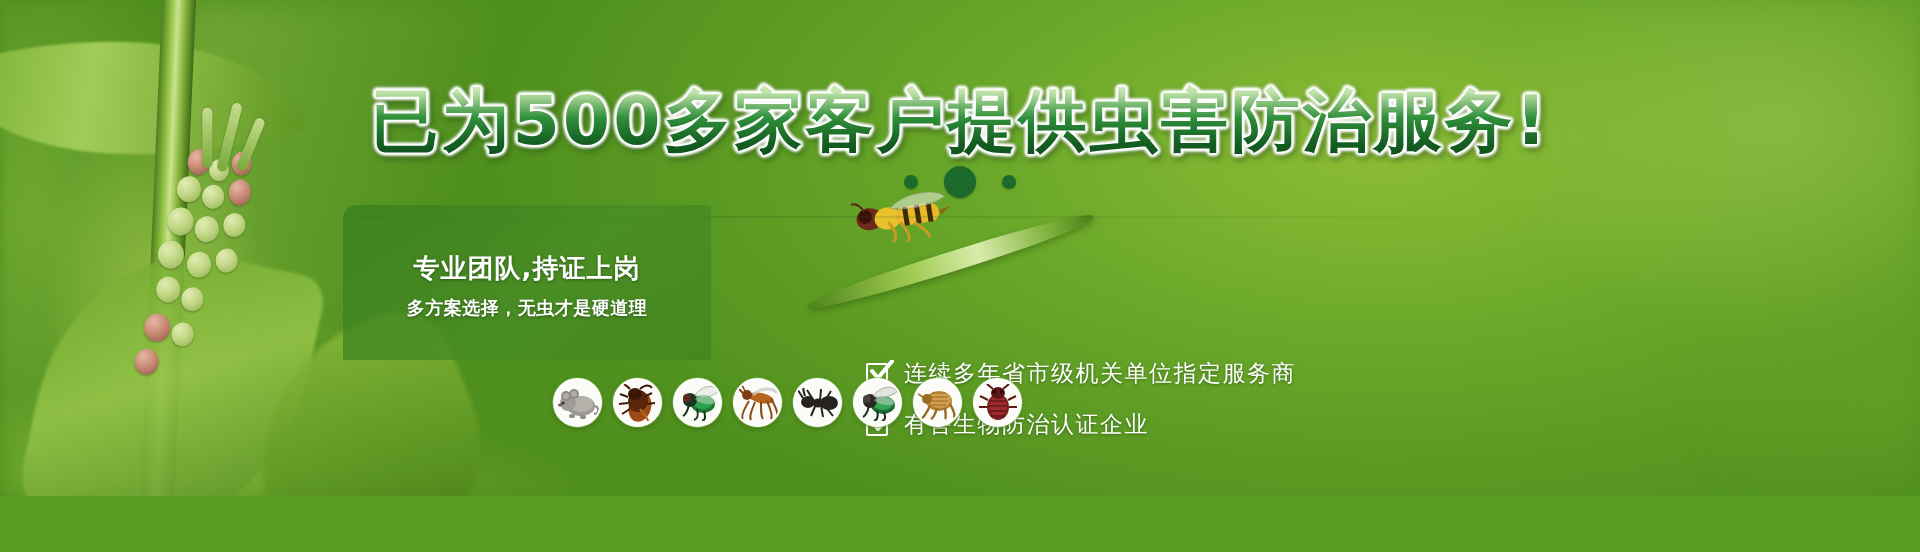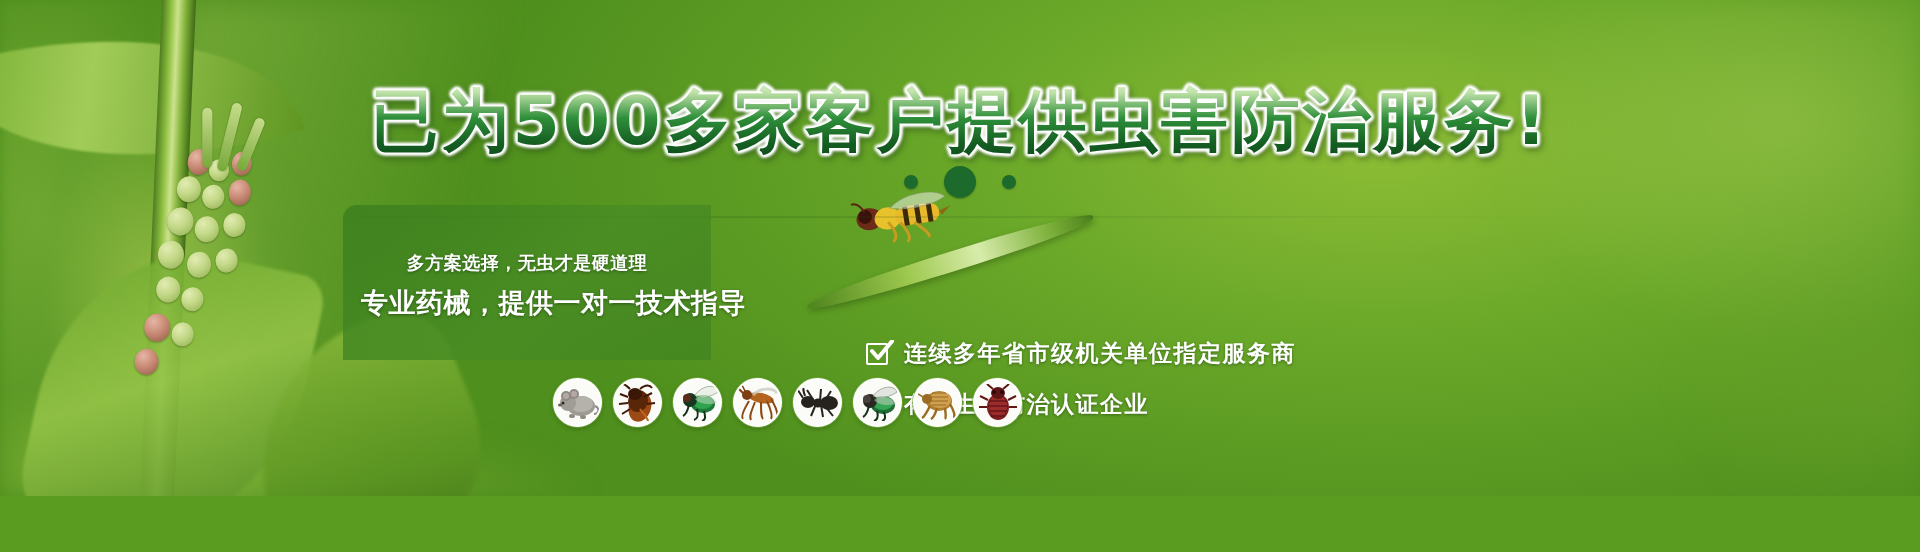--- a/index.html
+++ b/index.html
@@ -167,21 +167,21 @@
     color:#ffffff;
     font-weight:bold;
     white-space:nowrap;
     text-shadow:0 1px 3px rgba(18,45,8,.55);
   }
   .slogan-line.l1 { font-size:26px; text-align:center; letter-spacing:1px; }
   .slogan-line.l2 { font-size:18px; text-align:center; letter-spacing:.5px; }
   .slogan-line.l3 { font-size:27px; text-align:center; letter-spacing:.5px; }
 
   
-  .features { position:absolute; left:866px; top:338px; display:flex; flex-direction:column; gap:20px;font-weight:bold; }
+  .features { position:absolute; left:866px; top:358px; display:flex; flex-direction:column; gap:20px; }
   .feature-row { display:flex; align-items:center; gap:12px; }
   .check-icon { width:26px; height:26px; flex:0 0 26px; position:relative; }
   .check-icon .box {
     position:absolute; left:0; top:2px; width:22px; height:22px;
     border:2px solid #ffffff; border-radius:2px;
   }
   .check-icon .tick {
     position:absolute; left:4px; top:-1px; width:24px; height:22px;
   }
   .feature-text {
@@ -278,22 +278,22 @@
 
   <div class="dots">
     <span class="dot sm"></span>
     <span class="dot lg"></span>
     <span class="dot sm"></span>
   </div>
 
   <div class="divider"></div>
 
   <div class="slogan-box">
+    <div class="slogan-line l1">专业团队,持证上岗</div>
     <div class="slogan-line l2">多方案选择，无虫才是硬道理</div>
-    <div class="slogan-line l3">专业药械，提供一对一技术指导</div>
   </div>
 
   <div class="features">
     <div class="feature-row">
       <span class="check-icon">
         <span class="box"></span>
         <svg class="tick" viewBox="0 0 24 22">
             <path d="M2 11 L8 18 L23 0" stroke="#ffffff" stroke-width="4" fill="none" stroke-linecap="round" stroke-linejoin="round"></path>
           </svg>
       </span>

